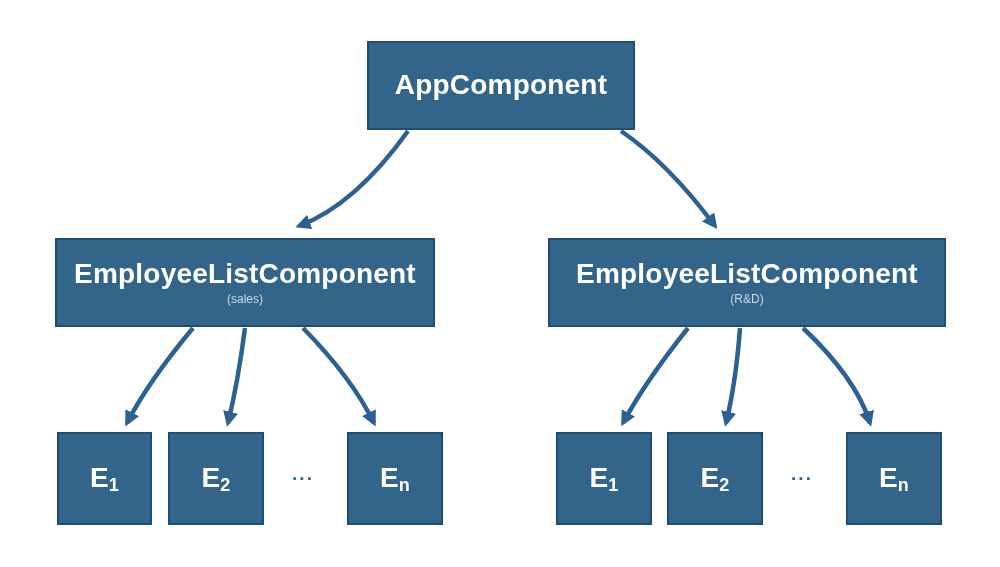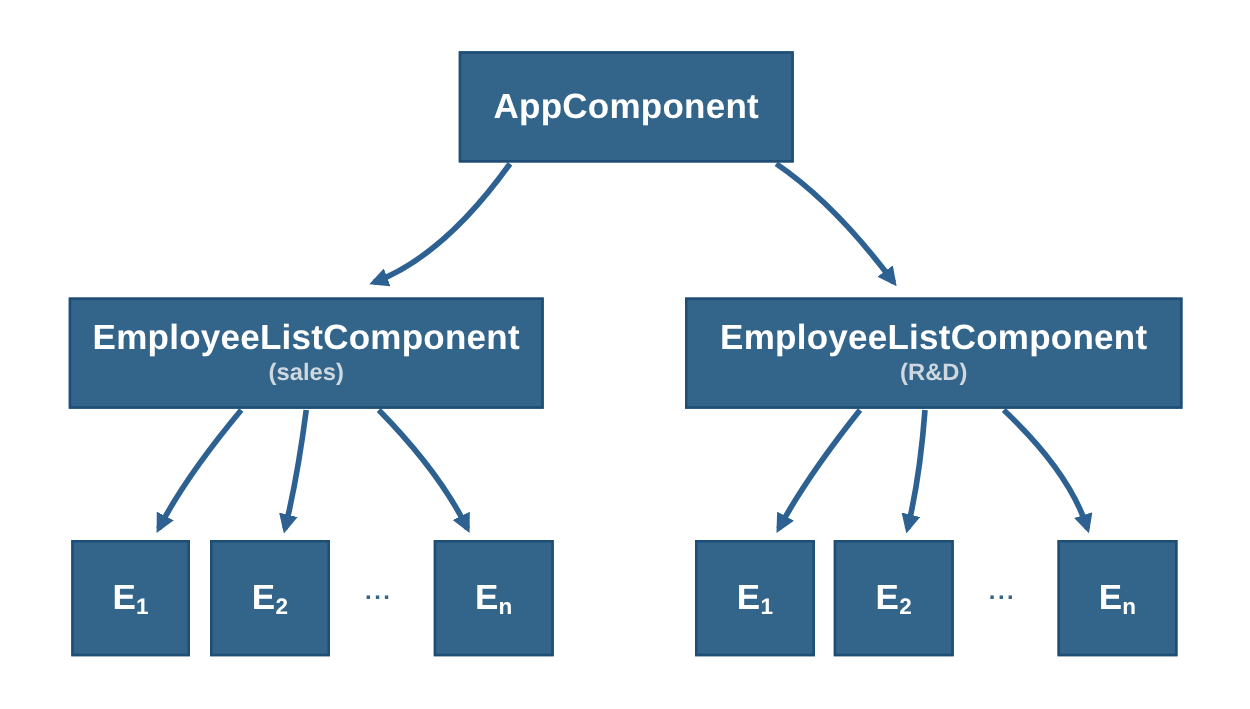--- a/index.html
+++ b/index.html
@@ -24,21 +24,21 @@
     border:2px solid var(--node-border);
     display:flex;flex-direction:column;justify-content:center;
     color:var(--label);
     text-align:center;
   }
   .node .title{
     font-size:28px;font-weight:bold;line-height:1.1;letter-spacing:0.2px;
     color:var(--label);
   }
   .node .subtitle{
-    font-size:19px;font-weight:bold;line-height:1.2;margin-top:2px;
+    font-size:12px;font-weight:normal;line-height:1.2;margin-top:2px;
     color:var(--sublabel);
   }
   .leaf .title{font-size:28px;}
   .leaf sub{font-size:18px;font-weight:bold;vertical-align:-4px;line-height:0;}
   .dots{
     position:absolute;width:34px;height:30px;
     color:var(--ellipsis);font-size:19px;font-weight:bold;
     text-align:center;line-height:24px;letter-spacing:2px;
   }
 </style>

